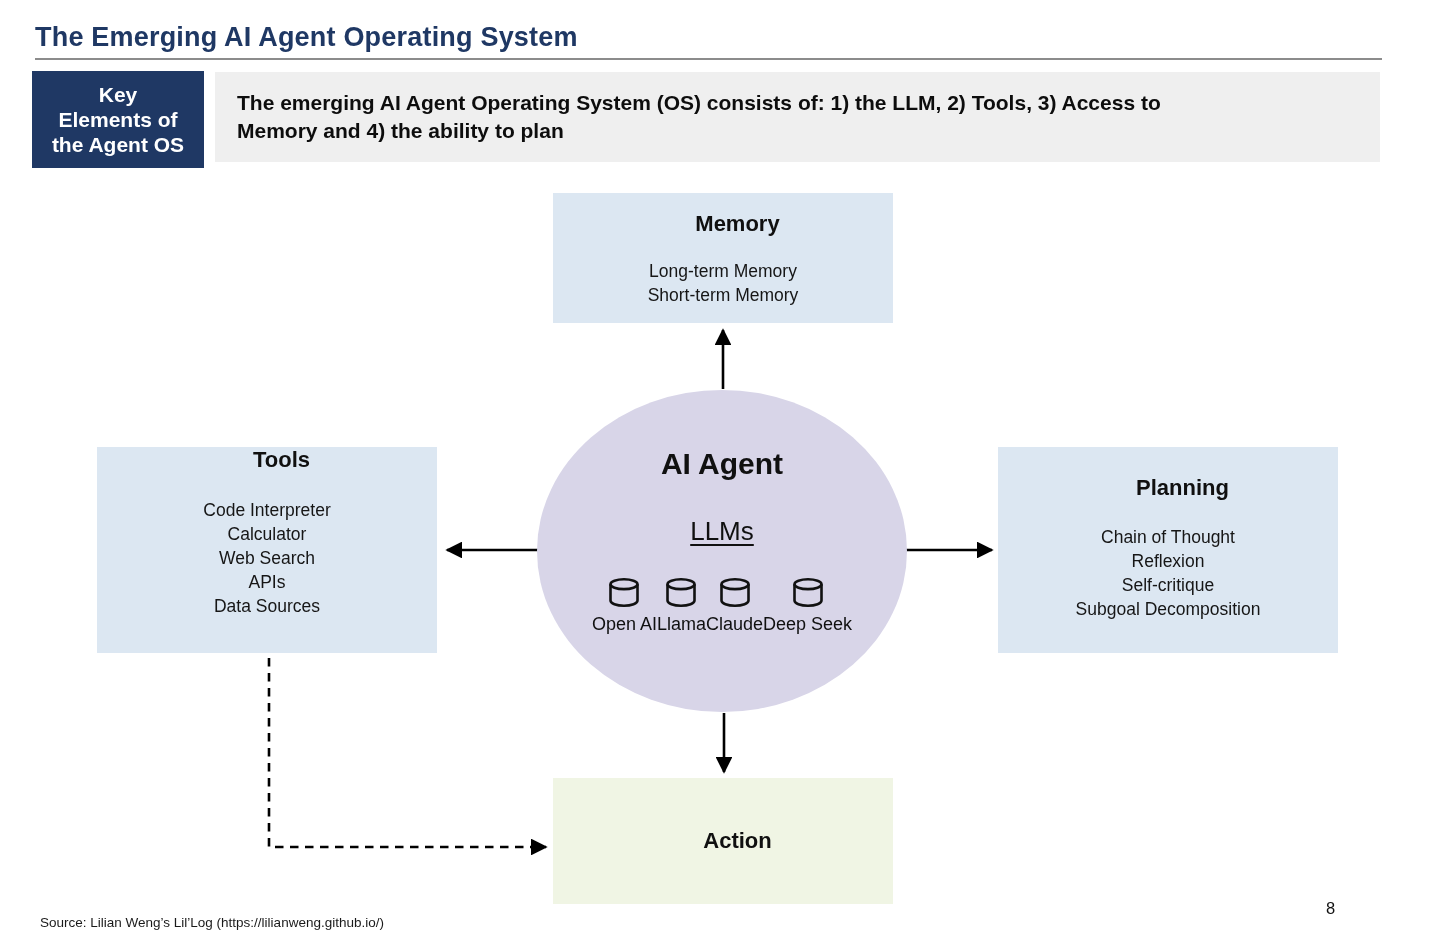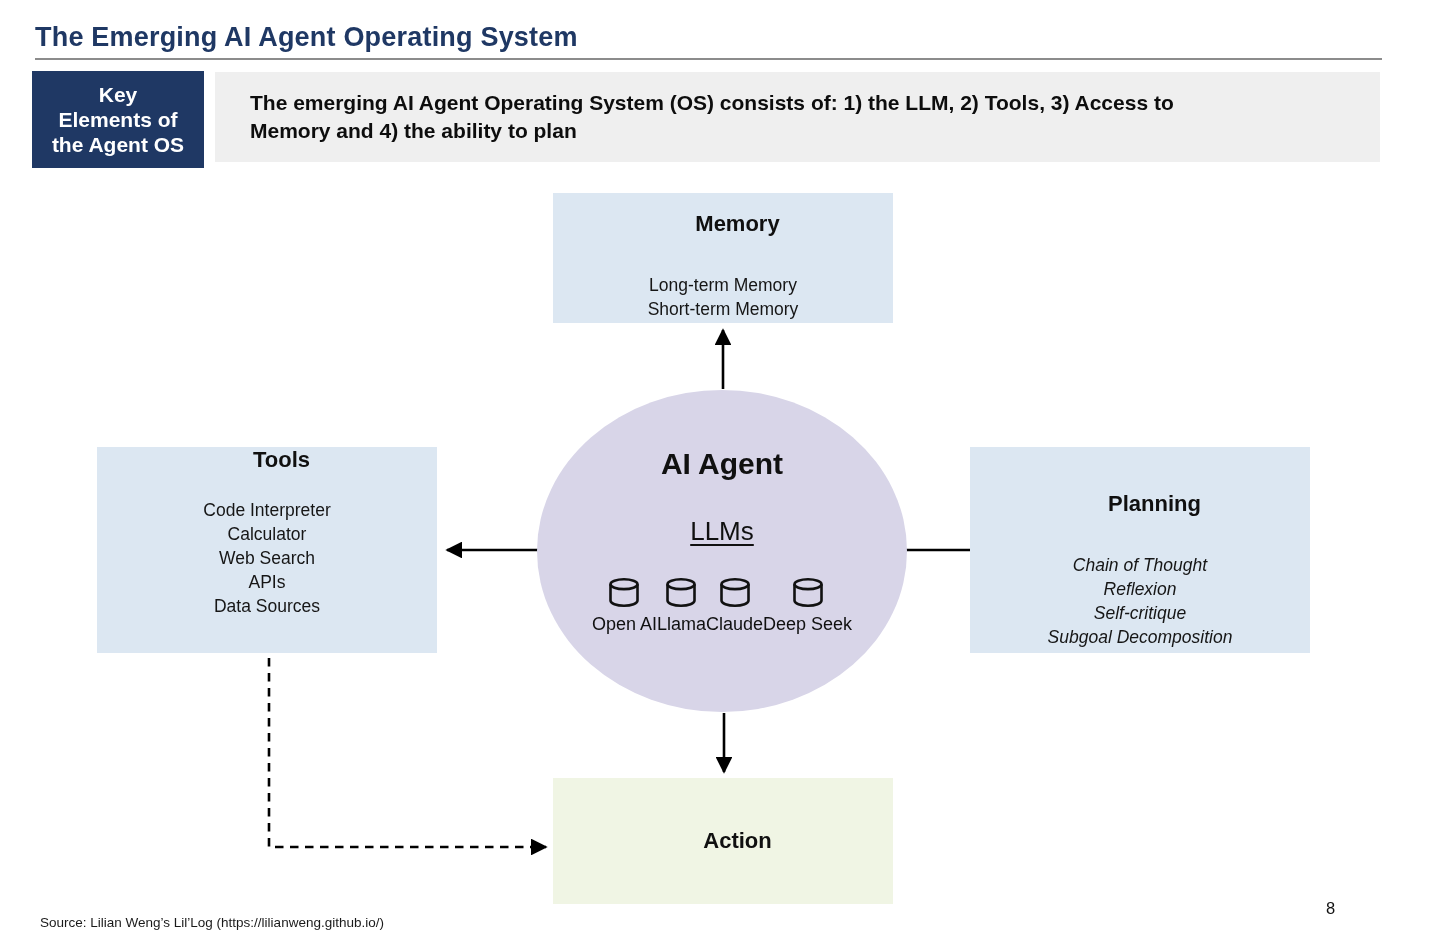--- a/index.html
+++ b/index.html
@@ -20,36 +20,36 @@
     left:32px; top:71px; width:172px; height:97px; background:var(--navy,#1f3864);
     color:#ffffff; font-weight:700; font-size:21px; line-height:25px;
     display:flex; flex-direction:column; align-items:center; justify-content:center;
     text-align:center;
   }
   .summary-bar {
     left:215px; top:72px; width:1165px; height:90px; background:var(--bar-gray,#efefef);
     display:flex; align-items:center;
   }
   .summary-text {
-    margin-left:35px; font-weight:700; font-size:21px; line-height:28px; color:#0d0d0d;
+    margin-left:22px; font-weight:700; font-size:21px; line-height:28px; color:#0d0d0d;
   }
 
   
   .node { text-align:center; box-sizing:border-box; }
   .node-title { font-weight:700; font-size:22px; line-height:26px; color:#101010;margin-left:29px; }
   .node-items { font-size:17.5px; line-height:24px; color:#161616; }
 
   .memory-node  { left:553px; top:193px; width:340px; height:130px; background:var(--box-blue,#dce7f2); padding-top:18px; }
-  .memory-node .node-items { margin-top:36px; }
+  .memory-node .node-items { margin-top:22px; }
 
   .tools-node   { left:97px;  top:447px; width:340px; height:206px; background:var(--box-blue,#dce7f2); }
   .tools-node .node-items { margin-top:25px; }
 
-  .planning-node{ left:970px; top:447px; width:340px; height:206px; background:var(--box-blue,#dce7f2); padding-top:44px; }
-  .planning-node .node-items { margin-top:36px;font-style:italic; }
+  .planning-node{ left:998px; top:447px; width:340px; height:206px; background:var(--box-blue,#dce7f2); padding-top:28px; }
+  .planning-node .node-items { margin-top:24px; }
 
   .action-node  {
     left:553px; top:778px; width:340px; height:126px; background:var(--action-green,#f0f5e4);
     display:flex; align-items:center; justify-content:center;
   }
 
   
   .agent-ellipse {
     left:537px; top:390px; width:370px; height:322px; border-radius:50%;
     background:var(--ellipse-lavender,#d8d5e8);

